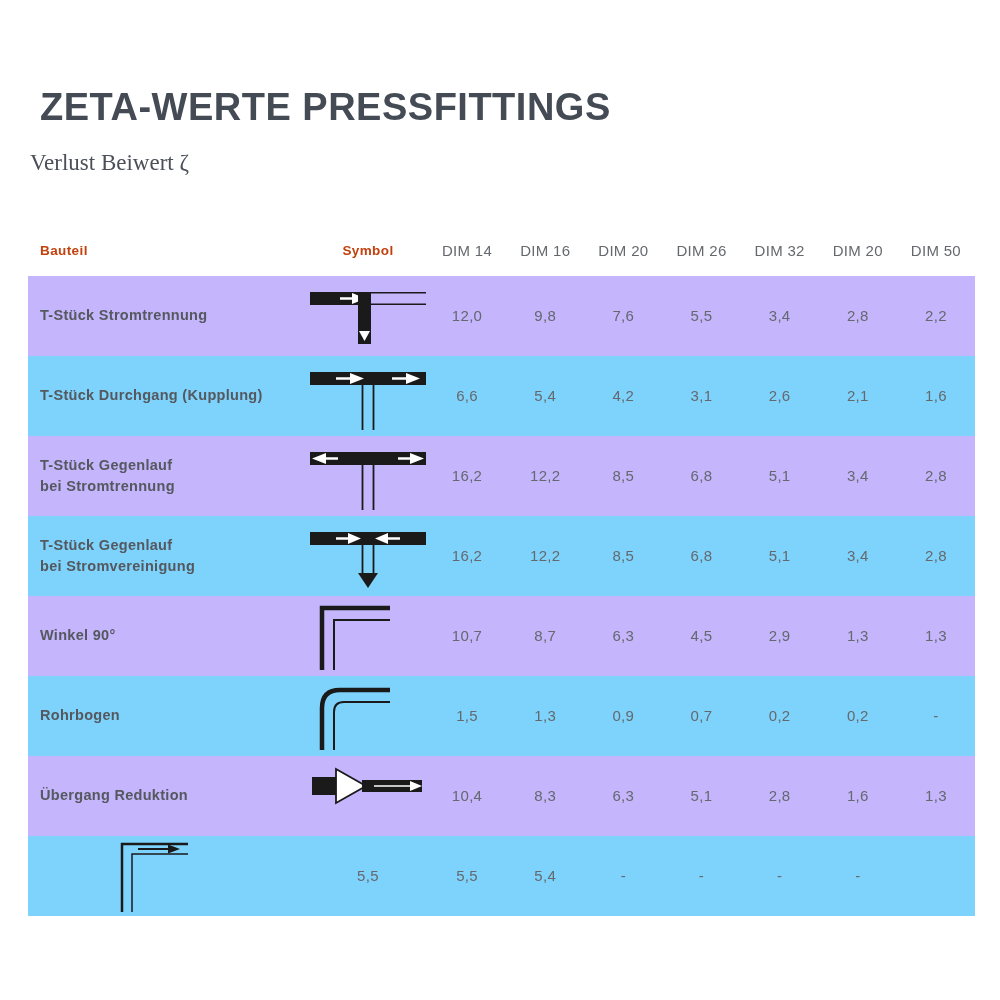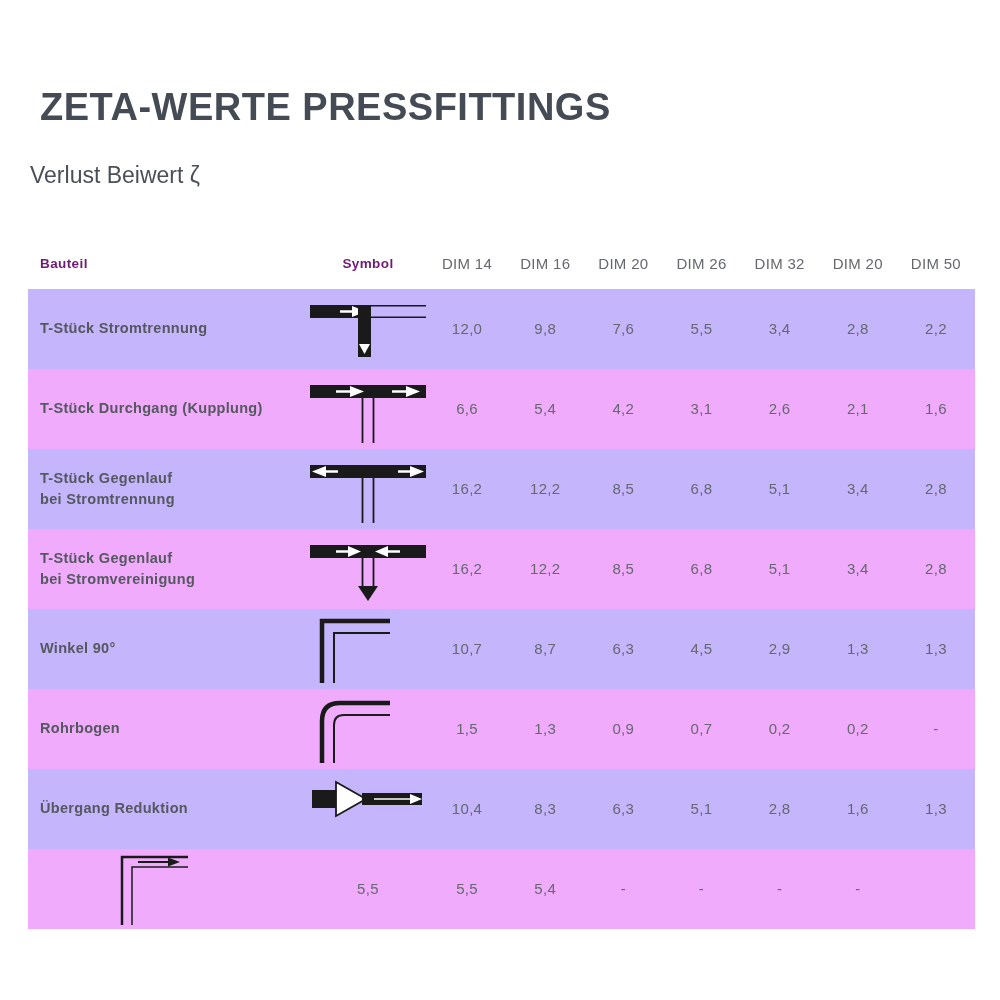--- a/index.html
+++ b/index.html
@@ -14,50 +14,51 @@
   }
   h1.title {
     margin: 0 0 0 12px;
     font-size: 38px;
     line-height: 1.05;
     font-weight: 800;
     letter-spacing: 0.5px;
     color: #454b54;
   }
   .subtitle {
-    margin: 34px 0 0 2px;
+    margin: 22px 0 0 2px;
     font-size: 23px;
     font-weight: 500;
     color: #4b5058;
+    font-family: Liberation Serif, serif;
   }
   .table { margin-top: 50px; width: 947px; }
   .t-row {
     display: grid;
     grid-template-columns: 280px 120px repeat(7, 1fr);
     align-items: center;
     height: 80px;
-    background: #f0abfc;
+    background: #7dd3fc;
   }
   .t-row.t-head { height: 50px; background:#ffffff; }
   .t-row.shaded { background: #c4b5fd; }
   .cell { box-sizing: border-box; }
   .label-cell {
     padding-left: 12px;
     font-size: 14.5px;
     font-weight: 700;
     letter-spacing: 0.3px;
     color: #55585e;
     white-space: pre-line;
     line-height: 1.45;
   }
   .head {
     font-size: 13.5px;
     font-weight: 700;
     letter-spacing: 0.4px;
-    color: #701a75;
+    color: #c2410c;
   }
   .symbol-cell {
     display: flex;
     justify-content: center;
     align-items: center;
     height: 100%;
     text-align: right;
   }
   .symbol-cell.head { justify-content: center; }
   .value-cell {

